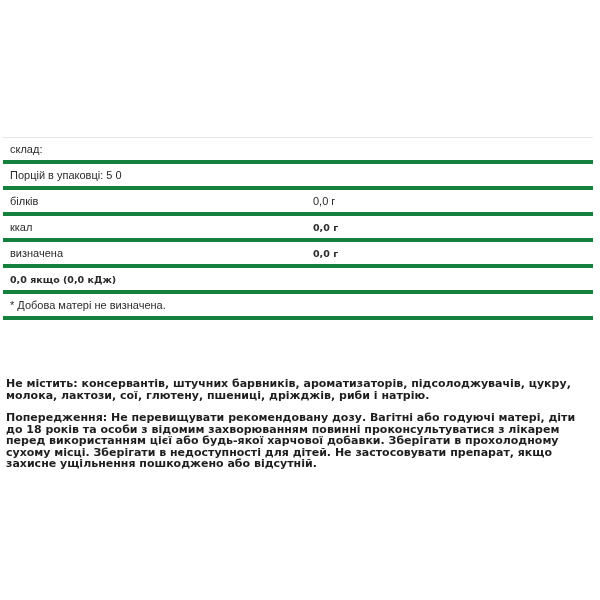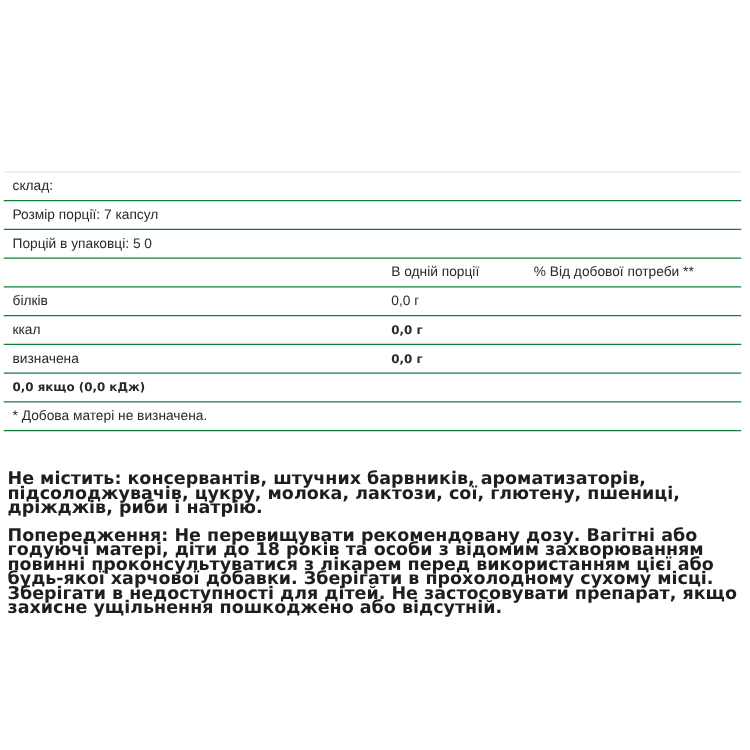--- a/index.html
+++ b/index.html
@@ -1,47 +1,39 @@
 <!DOCTYPE html>
 <html><head>
 <meta charset="utf-8">
 <style>
   html, body { margin: 0; padding: 0; background: #ffffff; }
   body { width: 600px; height: 600px; position: relative; overflow: hidden;
          font-family: "Liberation Sans", "DejaVu Sans", sans-serif; color: #222; }
   .table { position: absolute; left: 3px; top: 137px; width: 590px; border-top: 1px solid #e6e6e6; }
-  .row { height: 22px; border-bottom: 1px solid #15803d; display: flex; align-items: center;
+  .row { height: 22px; border-bottom: 4px solid #15803d; display: flex; align-items: center;
          font-size: 11px; color: #2a2a2a; }
   .c1 { width: 303px; padding-left: 7px; box-sizing: border-box; white-space: nowrap; }
   .c2 { width: 114px; padding-left: 7px; box-sizing: border-box; white-space: nowrap; }
   .c3 { flex: 1; padding-left: 7px; box-sizing: border-box; white-space: nowrap; }
   .full { padding-left: 7px; white-space: nowrap; }
   .bold { font-weight: bold; font-family: "DejaVu Sans", sans-serif; font-size: 9.5px; }
   .notes { position: absolute; left: 6px; top: 378px; width: 585px;
-           font-family: "DejaVu Sans", sans-serif; font-weight: bold; font-size: 14px;
+           font-family: "DejaVu Sans", sans-serif; font-weight: bold; font-size: 11px;
            line-height: 11.5px; color: #1e1e1e; }
   .notes p { margin: 0 0 11px 0; }
 </style>
 </head>
 <body>
 
 <div class="table">
   <div class="row">
     <span class="full">склад:</span>
   </div>
   <div class="row">
-    <span class="full">Розмір порції: 7 капсул</span>
-  </div>
-  <div class="row">
     <span class="full">Порцій в упаковці: 5 0</span>
-  </div>
-  <div class="row">
-    <span class="c1"></span>
-    <span class="c2">В одній порції</span>
-    <span class="c3">% Від добової потреби **</span>
   </div>
   <div class="row">
     <span class="c1">білків</span>
     <span class="c2">0,0 г</span>
     <span class="c3"></span>
   </div>
   <div class="row">
     <span class="c1">ккал</span>
     <span class="c2 bold">0,0 г</span>
     <span class="c3"></span>

